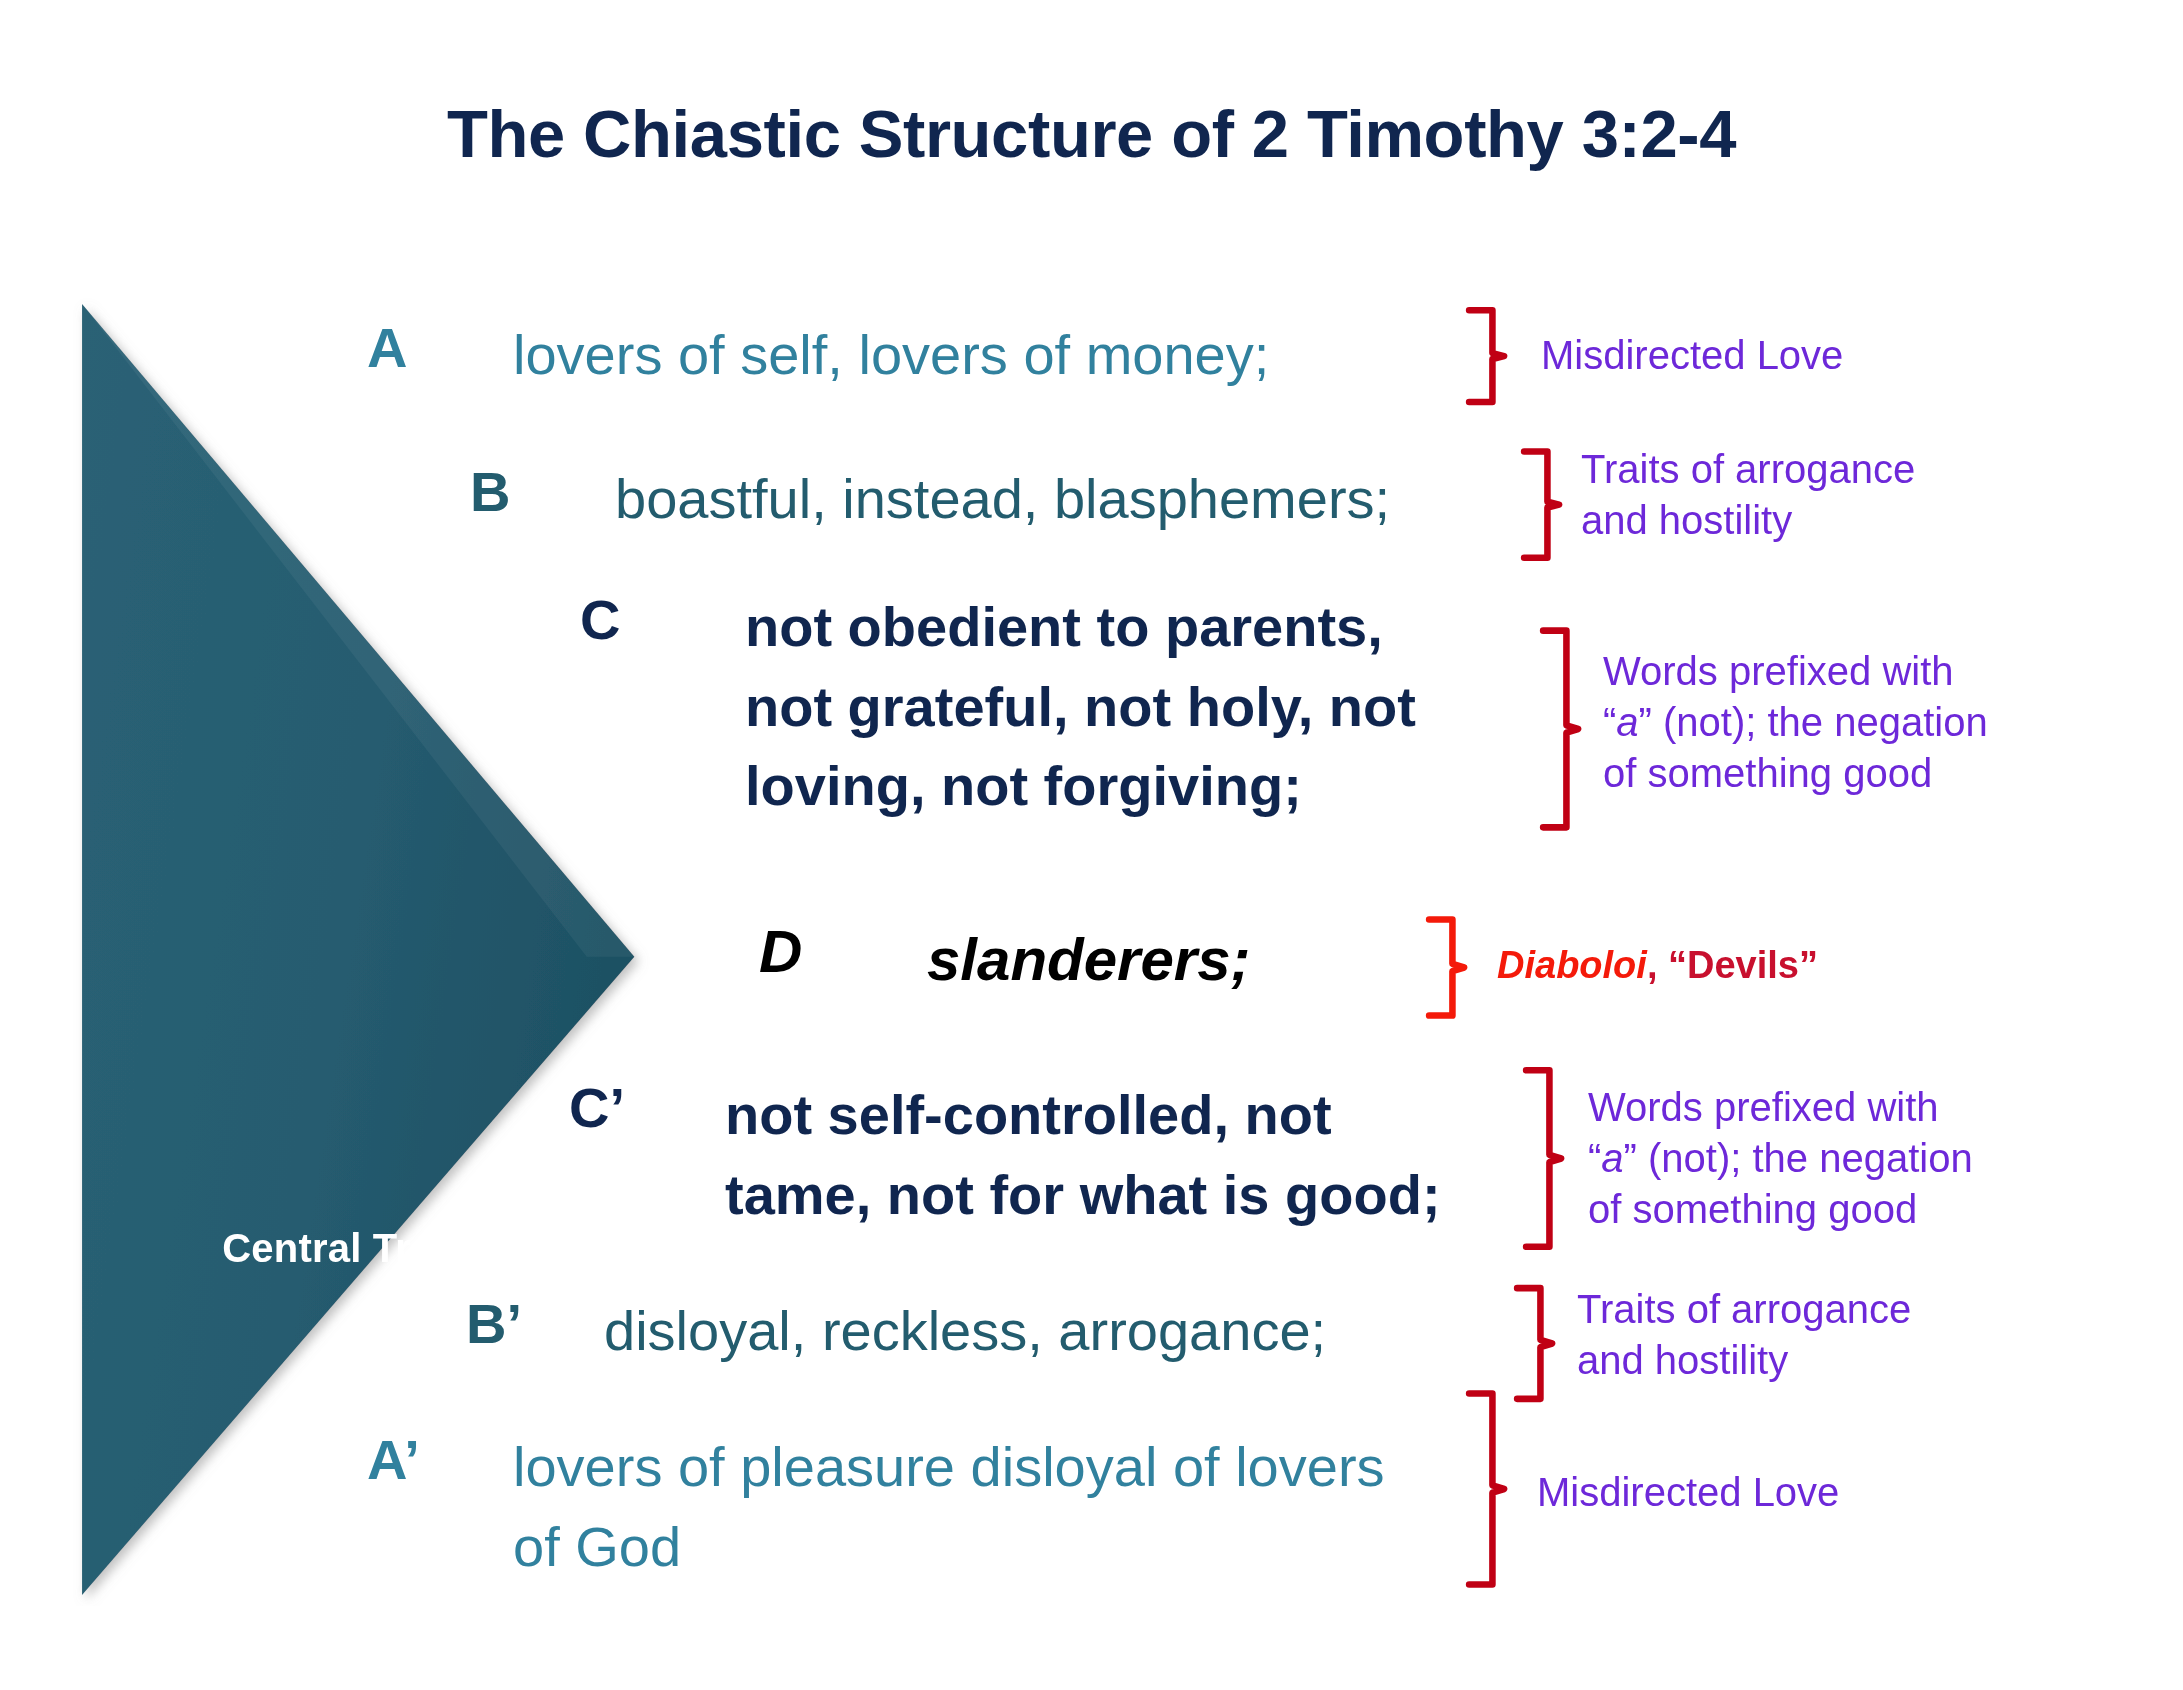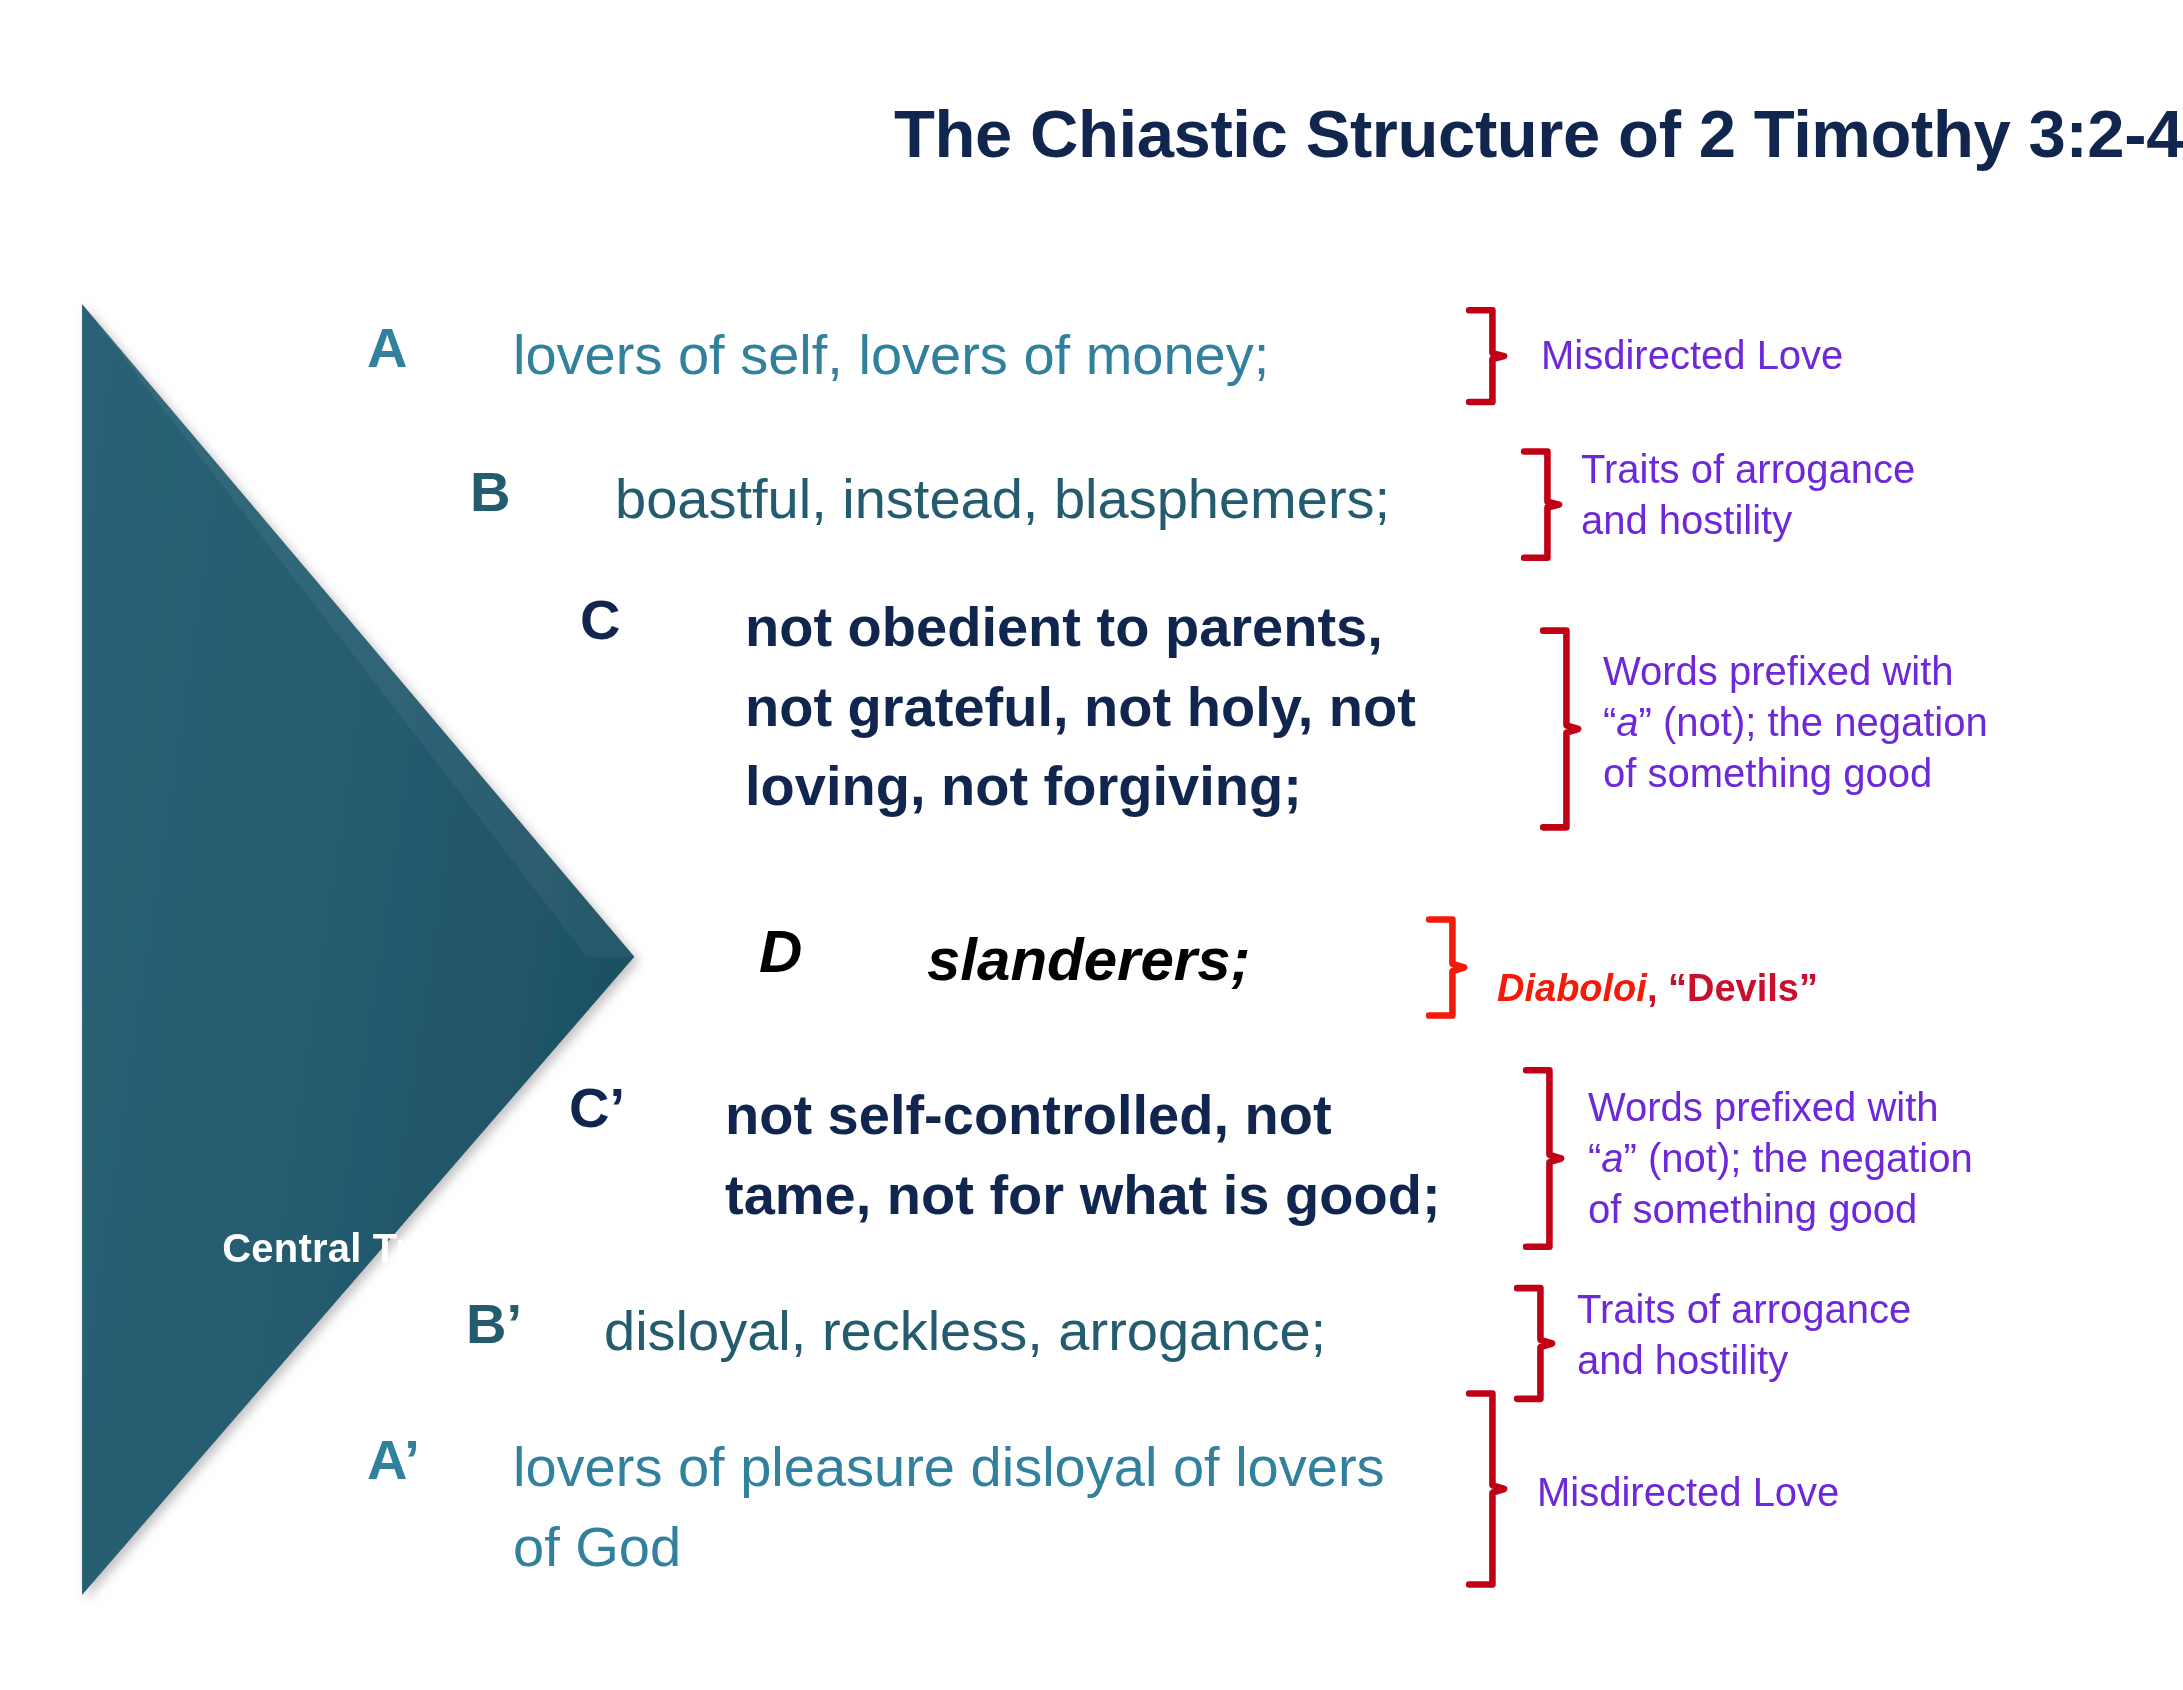--- a/index.html
+++ b/index.html
@@ -15,21 +15,21 @@
     overflow: hidden;
     font-family: "Liberation Sans", sans-serif;
   }
 
   
   #title {
     position: absolute;
     left: 0;
     top: 95px;
     width: 2183px;
-    text-align: right;
+    text-align: center;
     font-size: 67px;
     font-weight: bold;
     color: #10264F;
     letter-spacing: -0.4px;
   }
 
   
   #triangle-wrap {
     position: absolute;
     left: 73px;
@@ -166,21 +166,21 @@
 
   <div class="row tier-d" style="left:0; top:917px;">
     <span class="marker" style="left:759px; top:0;">D</span>
     <span class="body" style="left:884px; top:0; width:660px;">slanderers;</span>
   </div>
   <div class="brace" style="left:1416px; top:916px;">
     <svg width="51" height="103" viewBox="0 0 70 140">
       <path d="M 52 4 L 20 4 L 20 65 L 4 70 L 20 75 L 20 136 L 52 136" fill="none" stroke="#F41A0A" stroke-width="9" stroke-linecap="round" stroke-linejoin="round" transform="translate(70,0) scale(-1,1)"></path>
     </svg>
   </div>
-  <div class="annot em" style="left:1497px; top:964px; width:631px;"><span class="ital">Diaboloi</span><span class="nonital">, “Devils”</span></div>
+  <div class="annot em" style="left:1497px; top:941px; width:631px;"><span class="ital">Diaboloi</span><span class="nonital">, “Devils”</span></div>
 
   <div class="row tier-c" style="left:0; top:1075px;">
     <span class="marker" style="left:569px; top:0;">C’</span>
     <span class="body" style="left:682px; top:0; width:880px;">not self-controlled, not
 tame, not for what is good;</span>
   </div>
   <div class="brace" style="left:1513px; top:1067px;">
     <svg width="51" height="183" viewBox="0 0 70 250">
       <path d="M 52 4 L 20 4 L 20 120 L 4 125 L 20 130 L 20 246 L 52 246" fill="none" stroke="#C00014" stroke-width="9" stroke-linecap="round" stroke-linejoin="round" transform="translate(70,0) scale(-1,1)"></path>
     </svg>

